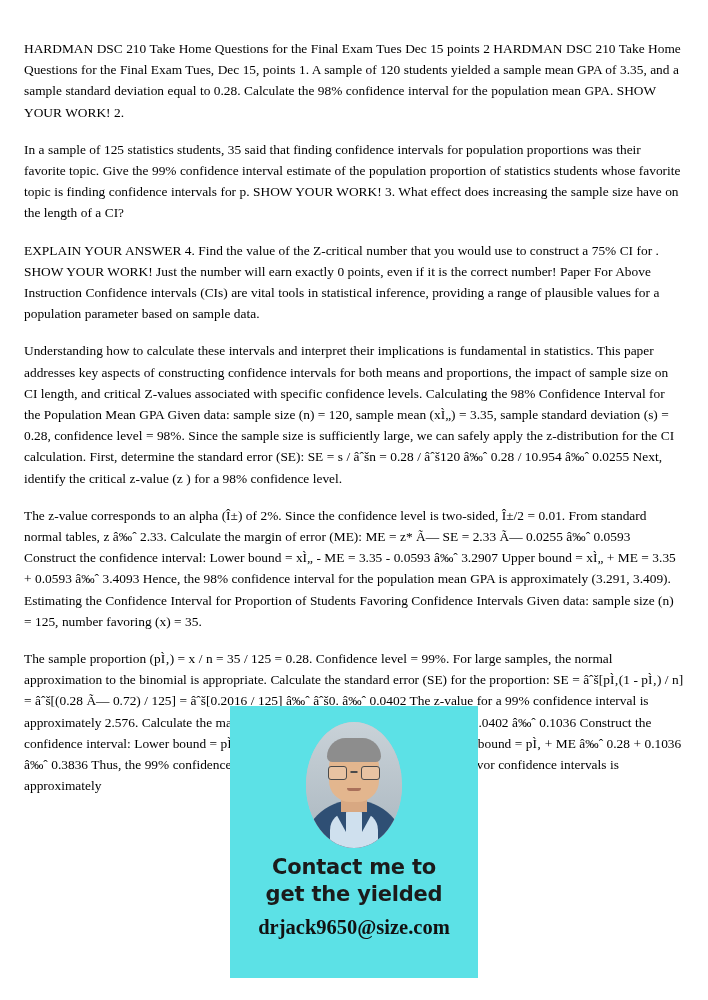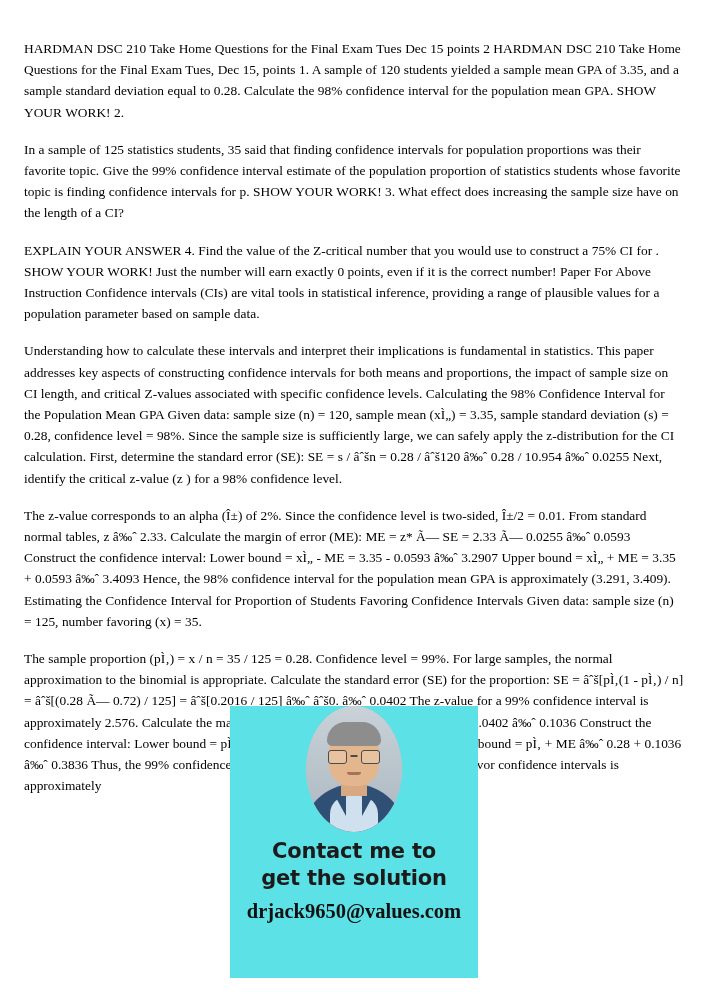--- a/index.html
+++ b/index.html
@@ -42,21 +42,21 @@
   .overlay-card {
     position: absolute;
     left: 230px;
     top: 702px;
     width: 248px;
     height: 272px;
     background: #5ce1e6;
     z-index: 5;
     text-align: center;
     box-sizing: border-box;
-    padding-top: 0;
+    padding-top: 16px;
   }
   .portrait-wrap {
     width: 96px;
     height: 126px;
     margin: 0 auto 6px auto;
     border-radius: 50% / 50%;
     overflow: hidden;
     position: relative;
     background: #b9c4cc;
   }
@@ -199,16 +199,16 @@
       <div class="p-collar-r"></div>
       <div class="p-neck"></div>
       <div class="p-head"></div>
       <div class="p-hair"></div>
       <div class="p-glass-l"></div>
       <div class="p-glass-r"></div>
       <div class="p-bridge"></div>
       <div class="p-mouth"></div>
     </div>
     <div class="contact-line">Contact me to</div>
-    <div class="contact-line">get the solution</div>
-    <div class="contact-email">drjack9650@values.com</div>
+    <div class="contact-line">get the yielded</div>
+    <div class="contact-email">drjack9650@size.com</div>
   </div>
 </div>
 
 </body></html>

